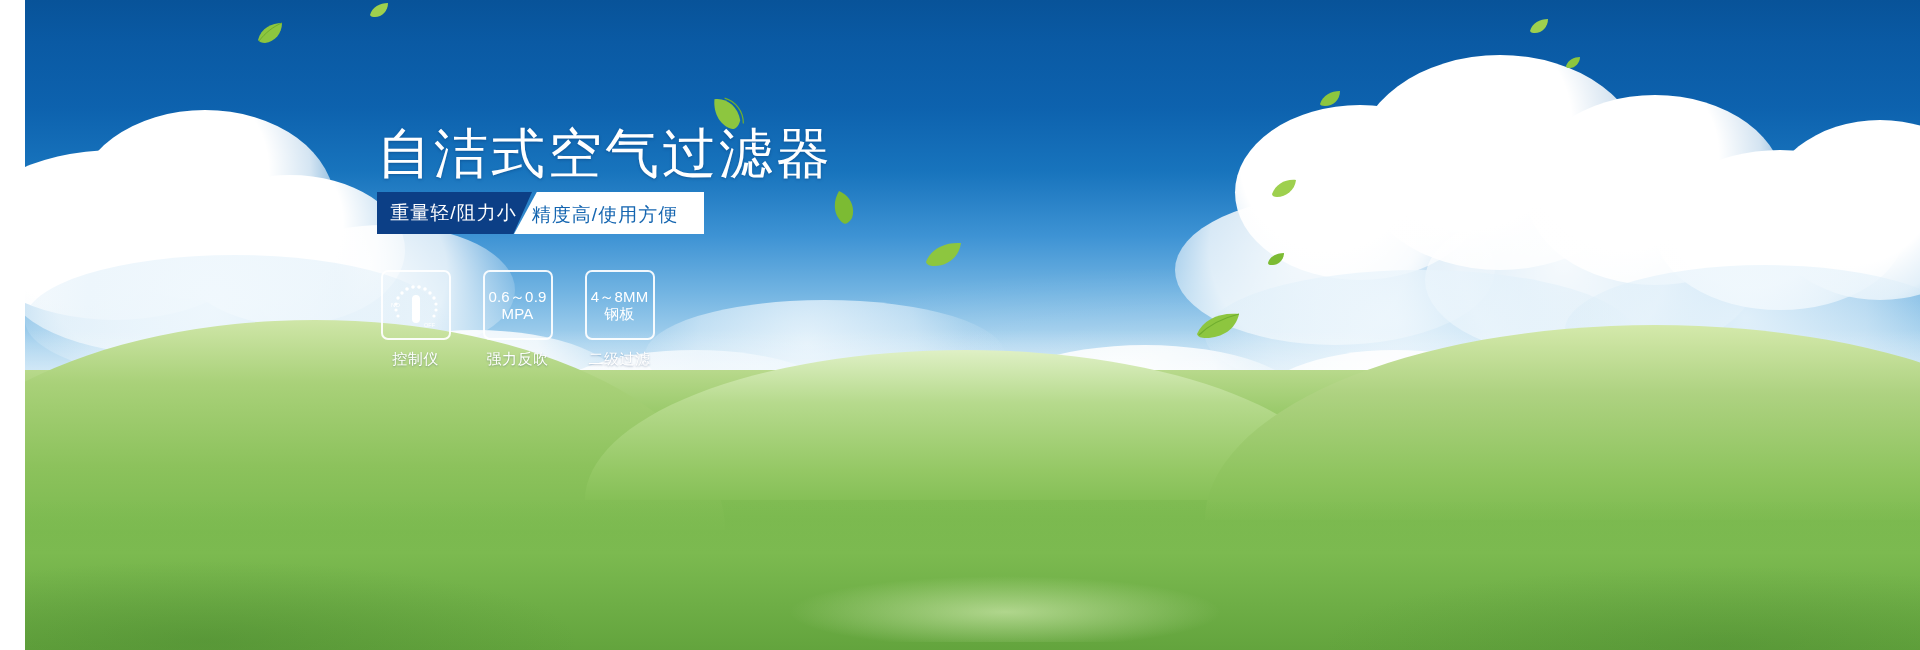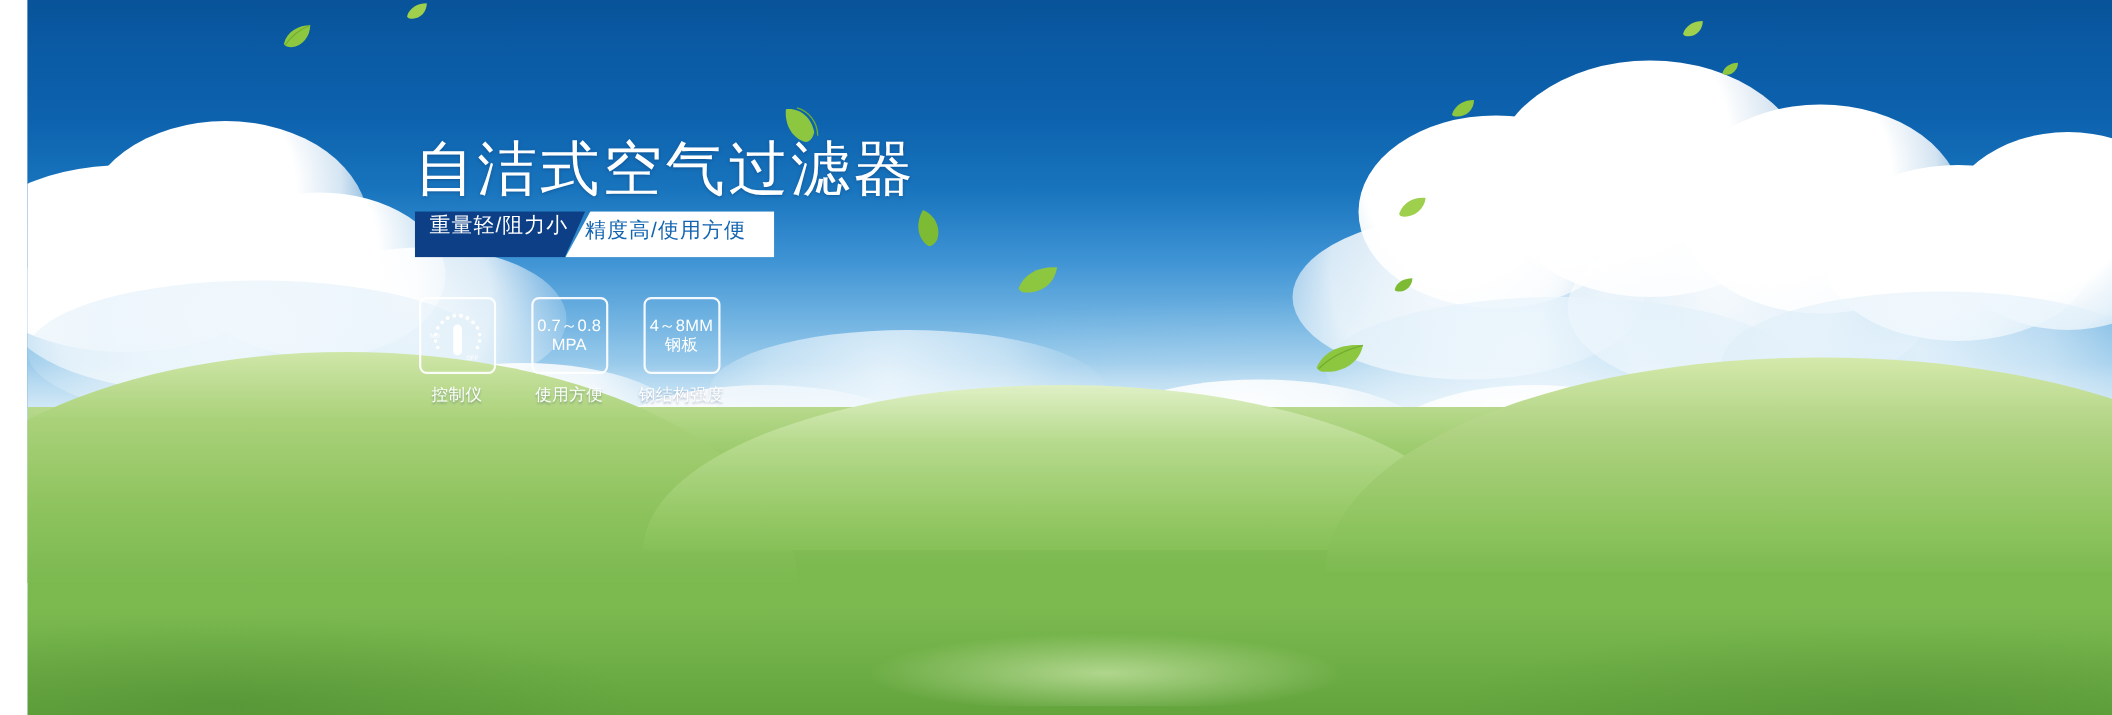--- a/index.html
+++ b/index.html
@@ -62,21 +62,21 @@
   
   .content { position:absolute; left:0; top:0; width:1920px; height:650px; }
   .title {
     position:absolute; left:352px; top:118px;
     font-size:54px; letter-spacing:3px; color:#ffffff;
     font-weight:400; white-space:nowrap;
     text-shadow:0 1px 3px rgba(0,40,90,.35);
   }
   .tabs { position:absolute; left:352px; top:192px; display:flex; height:42px; }
   .tab {
-    height:42px; display:flex; align-items:flex-start; justify-content:center;
+    height:42px; display:flex; align-items:center; justify-content:center;
     font-size:19px; white-space:nowrap; letter-spacing:1px;
   }
   .tab-dark {
     background:#0c3f86; color:#ffffff;
     padding:0 16px 0 14px; width:155px;
     clip-path: polygon(0 0, 100% 0, 88% 100%, 0 100%);
   }
   .tab-light {
     background:#ffffff; color:#1465b0;
     padding:4px 18px 0 10px; width:190px; margin-left:-18px;
@@ -230,31 +230,31 @@
             </g>
             <text x="3" y="27" font-family="'Liberation Sans',sans-serif" font-size="6" fill="#ffffff">NO</text>
             <text x="36" y="47" font-family="'Liberation Sans',sans-serif" font-size="5.5" fill="#ffffff">OFF</text>
           </svg>
         </div>
         <div class="flabel">控制仪</div>
       </div>
 
       <div class="feature">
         <div class="fbox">
-          <div class="txt">0.7～0.8</div>
+          <div class="txt">0.6～0.9</div>
           <div class="txt">MPA</div>
         </div>
-        <div class="flabel">使用方便</div>
+        <div class="flabel">强力反吹</div>
       </div>
 
 
       <div class="feature">
         <div class="fbox">
           <div class="txt">4～8MM</div>
           <div class="txt">钢板</div>
         </div>
-        <div class="flabel">钢结构强度</div>
+        <div class="flabel">二级过滤</div>
       </div>
 
 
     </div>
   </div>
 </div>
 
 </body></html>

